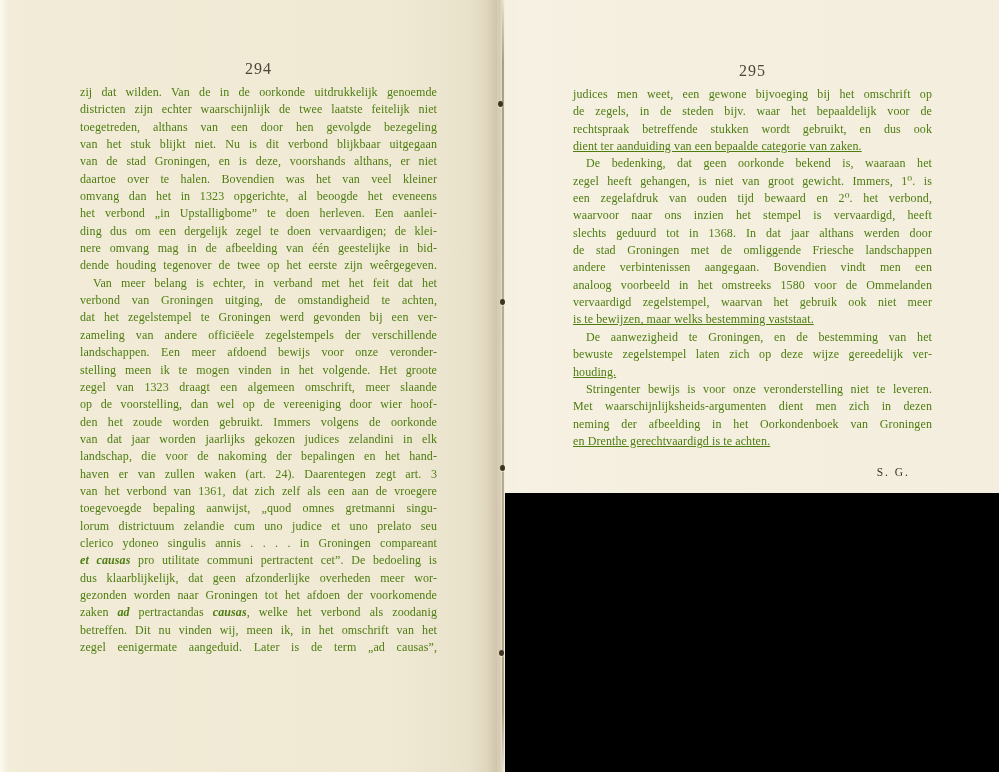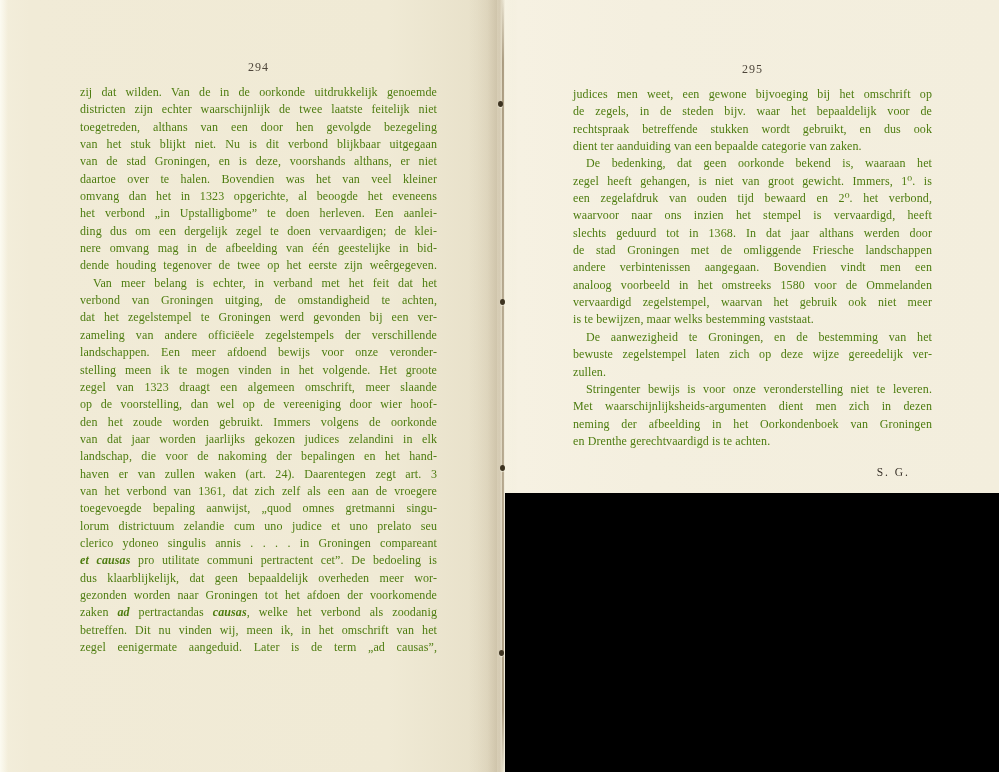--- a/index.html
+++ b/index.html
@@ -14,26 +14,26 @@
   .left-edge{position:absolute;left:0;top:0;width:8px;height:772px;
     background:linear-gradient(90deg,rgba(255,255,248,.75),rgba(255,255,248,0));}
   .gutter-shade{position:absolute;left:468px;top:0;width:48px;height:772px;
     background:linear-gradient(90deg,rgba(0,0,0,0) 0%,rgba(140,115,80,.08) 40%,
       rgba(115,92,58,.20) 66%,rgba(255,255,244,.40) 78%,rgba(0,0,0,0) 100%);}
   .crease{position:absolute;left:502px;top:0;width:2px;height:772px;
     background:linear-gradient(180deg,rgba(255,255,255,0) 0%,rgba(112,89,54,.5) 8%,rgba(112,89,54,.38) 50%,rgba(112,89,54,.5) 92%,rgba(255,255,255,0) 100%);}
   .stitch{position:absolute;width:5px;height:6px;border-radius:50%;background:#3d3320;
     box-shadow:0 1px 1px rgba(255,255,240,.6);}
 
-  .page-number{position:absolute;text-align:center;font-size:12px;letter-spacing:1px;
+  .page-number{position:absolute;text-align:center;font-size:16px;letter-spacing:1px;
     color:#4e463a;}
   .textblock{position:absolute;font-size:12px;line-height:17.35px;color:#4d7c0f;
     letter-spacing:.1px;}
   .line{text-align:justify;text-align-last:justify;white-space:nowrap;height:17.35px;}
-  .line.end{text-align-last:left;}
+  .line.end{text-align-last:left;text-decoration:underline;}
   .line.indent{padding-left:13px;}
   .it{font-style:italic;font-weight:bold;}
 
   .signature{position:absolute;font-size:11.5px;letter-spacing:2px;color:#3a332a;
     text-align:right;}
   .black-region{position:absolute;left:505px;top:493px;width:494px;height:279px;
     background:#000;}
 </style>
 </head>
 <body>
@@ -74,21 +74,21 @@
       <div class="line"><span>op de voorstelling, dan wel op de vereeniging door wier hoof-</span></div>
       <div class="line"><span>den het zoude worden gebruikt. Immers volgens de oorkonde</span></div>
       <div class="line"><span>van dat jaar worden jaarlijks gekozen judices zelandini in elk</span></div>
       <div class="line"><span>landschap, die voor de nakoming der bepalingen en het hand-</span></div>
       <div class="line"><span>haven er van zullen waken (art. 24). Daarentegen zegt art. 3</span></div>
       <div class="line"><span>van het verbond van 1361, dat zich zelf als een aan de vroegere</span></div>
       <div class="line"><span>toegevoegde bepaling aanwijst, „quod omnes gretmanni singu-</span></div>
       <div class="line"><span>lorum districtuum zelandie cum uno judice et uno prelato seu</span></div>
       <div class="line"><span>clerico ydoneo singulis annis . . . . in Groningen compareant</span></div>
       <div class="line"><span class="it">et causas</span><span> pro utilitate communi pertractent cet”. De bedoeling is</span></div>
-      <div class="line"><span>dus klaarblijkelijk, dat geen bepaaldelijk overheden meer wor-</span></div>
+      <div class="line"><span>dus klaarblijkelijk, dat geen afzonderlijke overheden meer wor-</span></div>
       <div class="line"><span>gezonden worden naar Groningen tot het afdoen der voorkomende</span></div>
       <div class="line"><span>zaken </span><span class="it">ad</span><span> pertractandas </span><span class="it">causas</span><span>, welke het verbond als zoodanig</span></div>
       <div class="line"><span>betreffen. Dit nu vinden wij, meen ik, in het omschrift van het</span></div>
       <div class="line"><span>zegel eenigermate aangeduid. Later is de term „ad causas”,</span></div>
     </div>
 
   <div class="page-number" style="left:573px;top:62px;width:359px">295</div>
 
   <div class="textblock" style="left:573px;top:86px;width:359px">
       <div class="line"><span>judices men weet, een gewone bijvoeging bij het omschrift op</span></div>
@@ -100,21 +100,21 @@
       <div class="line"><span>een zegelafdruk van ouden tijd bewaard en 2⁰. het verbond,</span></div>
       <div class="line"><span>waarvoor naar ons inzien het stempel is vervaardigd, heeft</span></div>
       <div class="line"><span>slechts geduurd tot in 1368. In dat jaar althans werden door</span></div>
       <div class="line"><span>de stad Groningen met de omliggende Friesche landschappen</span></div>
       <div class="line"><span>andere verbintenissen aangegaan. Bovendien vindt men een</span></div>
       <div class="line"><span>analoog voorbeeld in het omstreeks 1580 voor de Ommelanden</span></div>
       <div class="line"><span>vervaardigd zegelstempel, waarvan het gebruik ook niet meer</span></div>
       <div class="line end"><span>is te bewijzen, maar welks bestemming vaststaat.</span></div>
       <div class="line indent"><span>De aanwezigheid te Groningen, en de bestemming van het</span></div>
       <div class="line"><span>bewuste zegelstempel laten zich op deze wijze gereedelijk ver-</span></div>
-      <div class="line end"><span>zullen.</span></div>
+      <div class="line end"><span>houding.</span></div>
       <div class="line indent"><span>Stringenter bewijs is voor onze veronderstelling niet te leveren.</span></div>
       <div class="line"><span>Met waarschijnlijksheids-argumenten dient men zich in dezen</span></div>
       <div class="line"><span>neming der afbeelding in het Oorkondenboek van Groningen</span></div>
       <div class="line end"><span>en Drenthe gerechtvaardigd is te achten.</span></div>
     </div>
 
   <div class="signature" style="left:573px;top:466px;width:337px">S. G.</div>
 
   <div class="black-region"></div>
 

